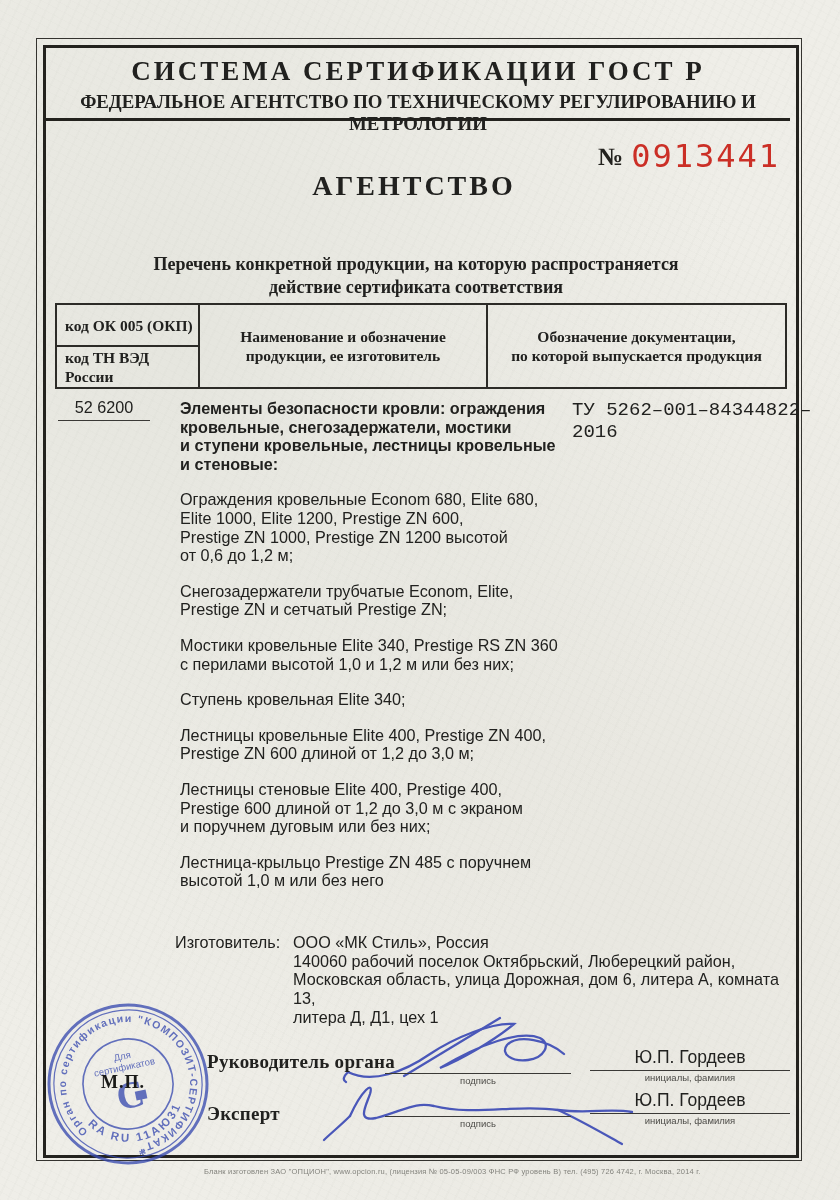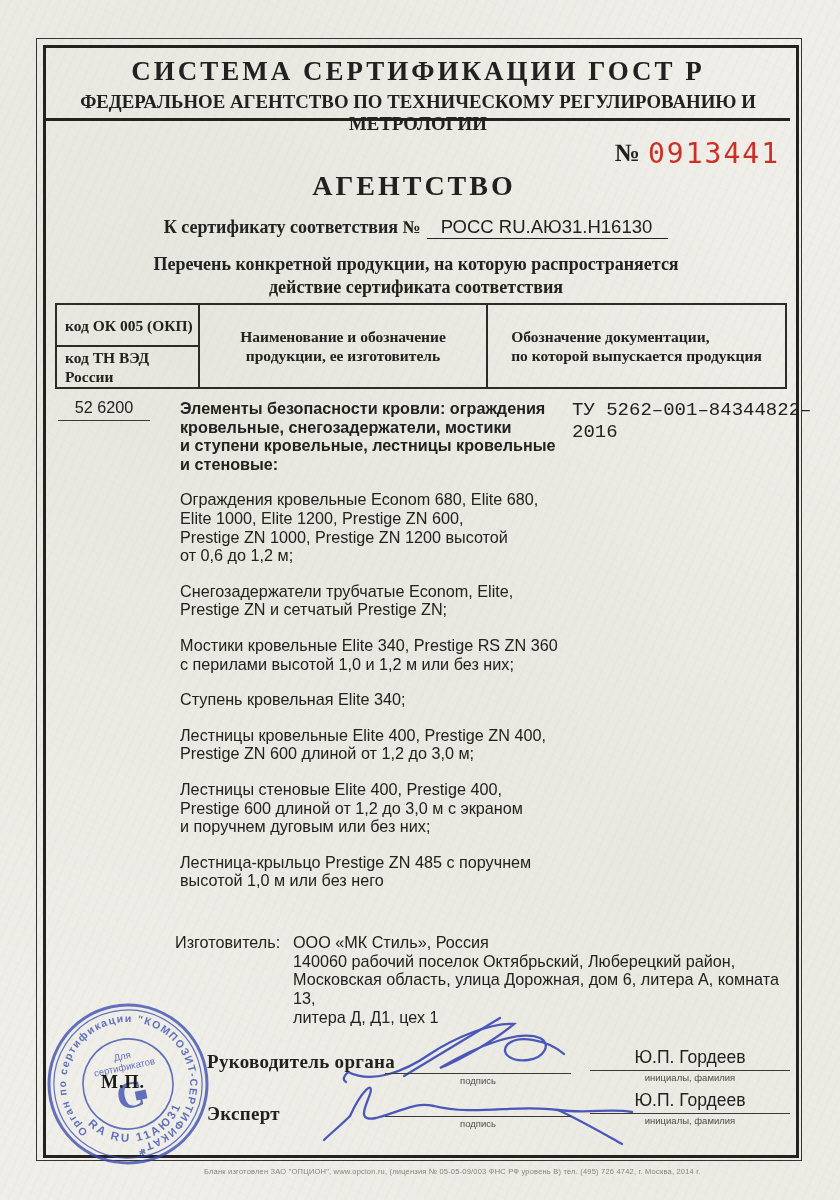--- a/index.html
+++ b/index.html
@@ -16,35 +16,35 @@
   }
   .frame-outer{position:absolute;left:36px;top:38px;width:764px;height:1121px;border:1.5px solid #34332f;}
   .frame-inner{position:absolute;left:43px;top:45px;width:750px;height:1107px;border:3px solid #23221e;}
 
   .header-box{position:absolute;left:46px;top:48px;width:744px;height:70px;border-bottom:3px solid #23221e;text-align:center;}
   .header-line1{margin-top:8px;font-size:27px;font-weight:bold;letter-spacing:3px;}
   .header-line2{margin-top:4px;font-size:19px;font-weight:bold;letter-spacing:0;transform:scaleX(.99);transform-origin:center;}
 
   .doc-number{position:absolute;right:60px;top:137px;white-space:nowrap;}
   .doc-number .no{font-size:25px;font-weight:bold;color:#23221e;vertical-align:2px;}
-  .doc-number .digits{font-family:"DejaVu Sans Mono", monospace;font-size:28px;color:#cb2f26;letter-spacing:2px;margin-left:8px;}
+  .doc-number .digits{font-family:"DejaVu Sans Mono", monospace;font-size:32px;color:#cb2f26;letter-spacing:2px;margin-left:8px;}
 
   .title{position:absolute;left:0;top:170px;width:828px;text-align:center;font-size:28px;font-weight:bold;letter-spacing:3px;}
 
   .cert-line{position:absolute;left:0;top:216px;width:832px;text-align:center;font-size:18px;font-weight:bold;white-space:nowrap;}
   .cert-line .value{font-family:"Liberation Sans", sans-serif;font-weight:normal;font-size:18.5px;border-bottom:1.6px solid #23221e;padding:0 16px 1px 14px;margin-left:6px;}
 
   .subtitle{position:absolute;left:0;top:253px;width:832px;text-align:center;font-size:18px;font-weight:bold;line-height:23px;white-space:pre-line;}
 
   .prod-table{position:absolute;left:55px;top:303px;width:728px;height:82px;border:2px solid #2c2b27;display:grid;grid-template-columns:143px 288px 1fr;font-size:15.5px;font-weight:bold;line-height:19px;}
   .prod-table .c1{border-right:2px solid #2c2b27;display:flex;flex-direction:column;}
   .prod-table .c1 .half{flex:1;display:flex;align-items:center;padding-left:8px;}
   .prod-table .c1 .half:first-child{border-bottom:2px solid #2c2b27;}
   .prod-table .c2{border-right:2px solid #2c2b27;display:flex;align-items:center;justify-content:center;text-align:center;white-space:pre-line;}
-  .prod-table .c3{display:flex;align-items:center;justify-content:center;text-align:left;white-space:pre-line;}
+  .prod-table .c3{display:flex;align-items:center;justify-content:center;text-align:center;white-space:pre-line;}
   .ml{white-space:pre-line;}
 
   .okp-code{position:absolute;left:58px;top:398px;width:92px;text-align:center;font-family:"Liberation Sans", sans-serif;font-size:16.2px;border-bottom:1.6px solid #3a3936;padding-bottom:3px;}
   .tu-doc{position:absolute;left:572px;top:399px;font-family:Liberation Mono, monospace;font-size:19px;}
 
   .body-col{position:absolute;left:180px;top:399px;width:402px;font-family:"Liberation Sans", sans-serif;font-size:16.2px;line-height:18.6px;}
   .body-col p{margin:17px 0 0 0;}
   .body-col p:first-child{margin-top:0;font-weight:bold;}
 
   .manu-label{position:absolute;left:175px;top:933px;font-family:"Liberation Sans", sans-serif;font-size:16.2px;}
@@ -83,23 +83,20 @@
     <div class="header-line1">СИСТЕМА СЕРТИФИКАЦИИ ГОСТ Р</div>
     <div class="header-line2">ФЕДЕРАЛЬНОЕ АГЕНТСТВО ПО ТЕХНИЧЕСКОМУ РЕГУЛИРОВАНИЮ И МЕТРОЛОГИИ</div>
   </div>
 
   <div class="doc-number">
     <span class="no">№</span><span class="digits">0913441</span>
   </div>
 
   <div class="title">АГЕНТСТВО</div>
 
-  <div class="cert-line">
-    <span>К сертификату соответствия №</span><span class="value">РОСС RU.АЮ31.Н16130</span>
-  </div>
 
   <div class="subtitle ml">Перечень конкретной продукции,  на которую распространяется
 действие сертификата соответствия</div>
 
   <div class="prod-table">
     <div class="c1">
       <div class="half">код ОК 005 (ОКП)</div>
       <div class="half">код ТН ВЭД России</div>
     </div>
     <div class="c2">Наименование и обозначение

